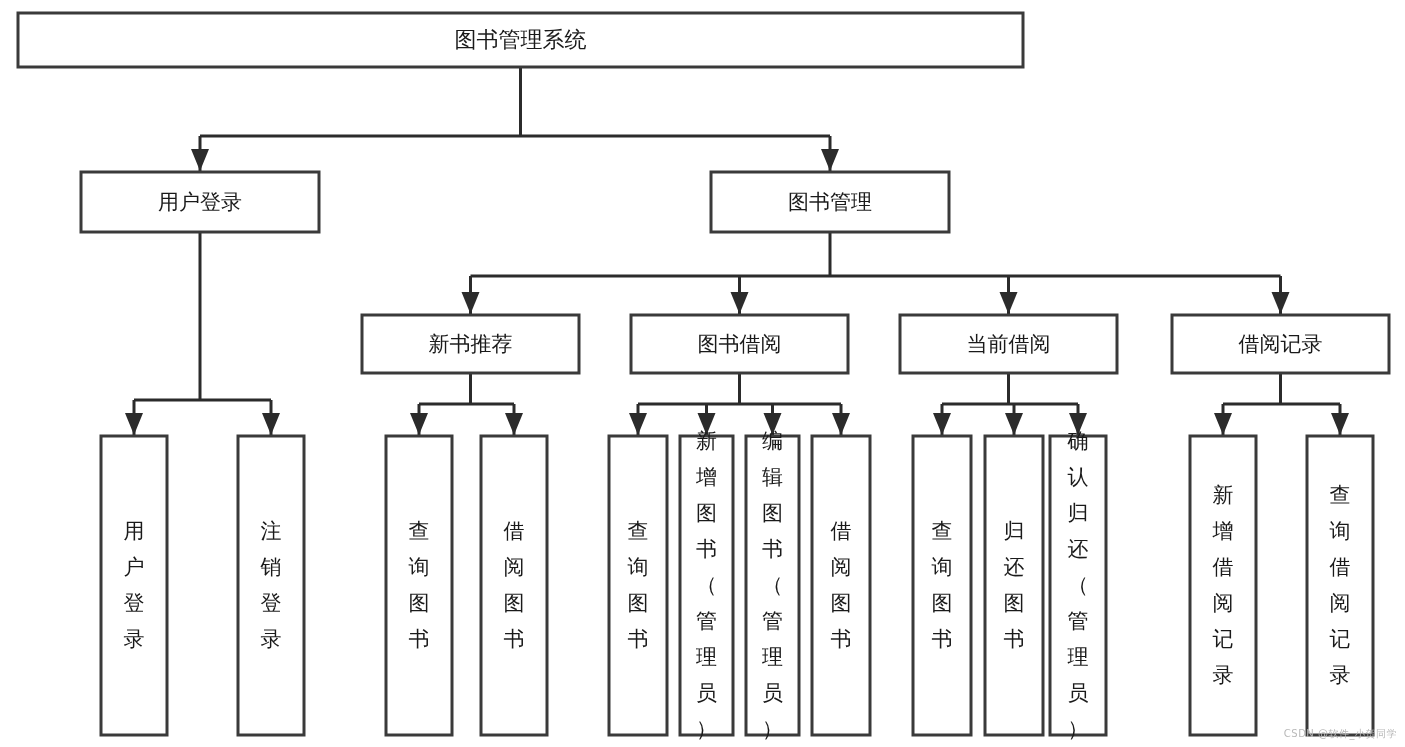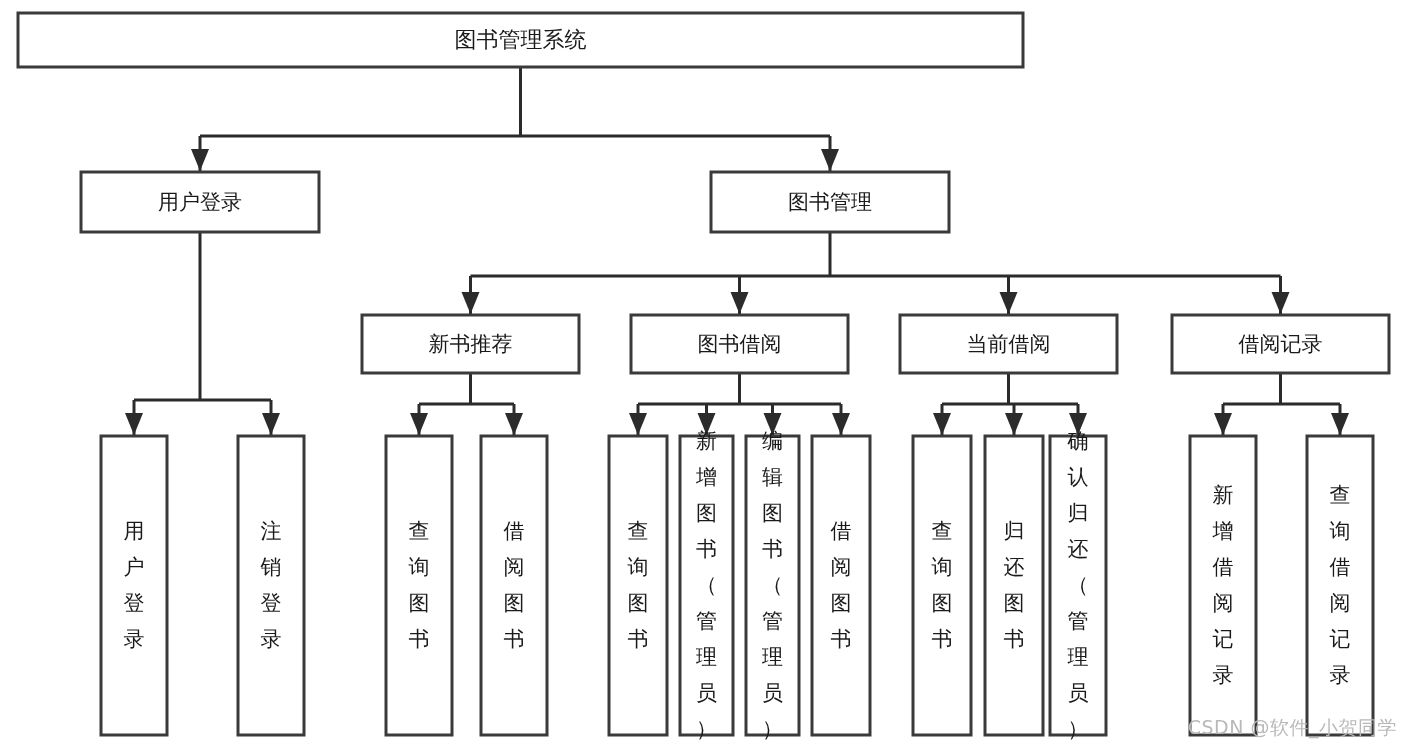--- a/index.html
+++ b/index.html
@@ -55,21 +55,21 @@
   }
   .arrow-head {
     fill: #2b2b2b;
     stroke: none;
   }
   .watermark {
     position: absolute;
     right: 8px;
     bottom: 6px;
     color: #b9b9b9;
-    font-size: 19px;
+    font-size: 10px;
     font-family: "DejaVu Sans", "Liberation Sans", sans-serif;
     letter-spacing: 0.5px;
     white-space: nowrap;
     user-select: none;
   }
 </style>
 </head>
 <body>
 
 <div id="diagram-root">

